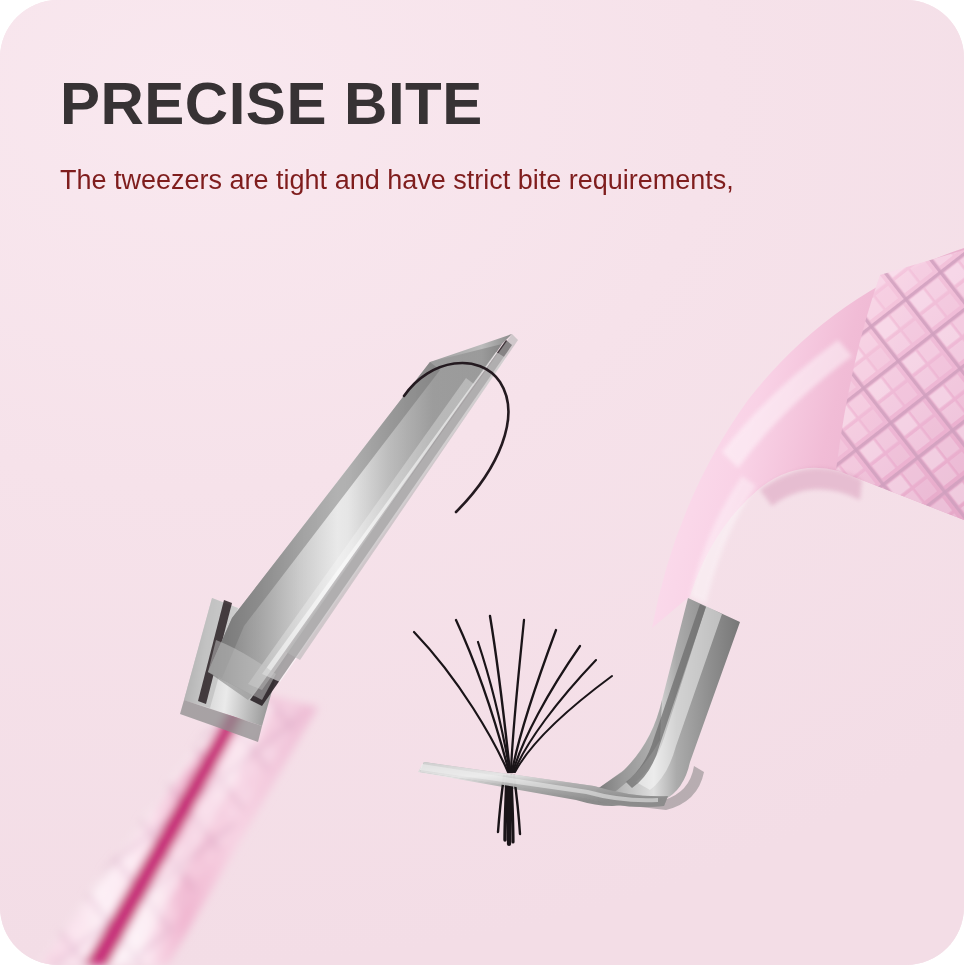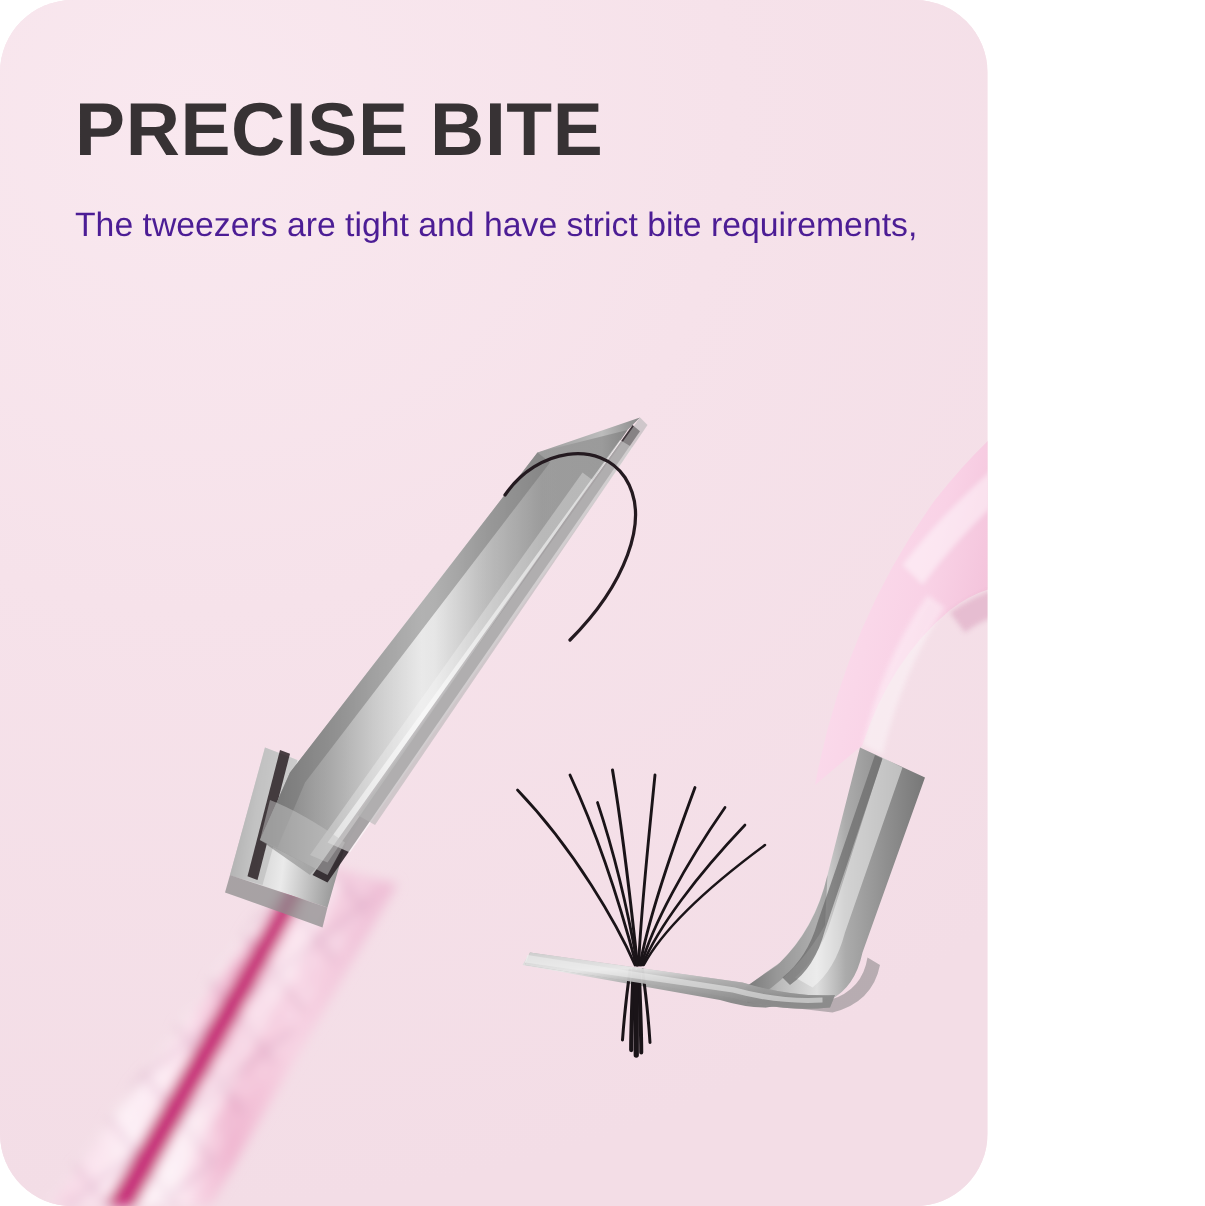--- a/index.html
+++ b/index.html
@@ -10,21 +10,21 @@
     width: 964px;
     height: 965px;
     overflow: hidden;
   }
   body {
     font-family: "Liberation Sans", sans-serif;
   }
 
   #card {
     position: relative;
-    width: 790px;
+    width: 964px;
     height: 965px;
     border-radius: 58px;
     overflow: hidden;
     background: #f6e2ea;
   }
 
   
   #bg-gradient {
     position: absolute;
     inset: 0;
@@ -45,21 +45,21 @@
     font-weight: 700;
     letter-spacing: 0.5px;
     color: #373234;
     line-height: 1.05;
     margin: 0 0 22px 0;
     font-family: "Liberation Sans", sans-serif;
   }
   #subtitle {
     font-size: 27px;
     font-weight: 400;
-    color: #4c1d95;
+    color: #7f1d1d;
     line-height: 1.72;
     margin: 0;
     max-width: 740px;
     font-family: "Liberation Sans", sans-serif;
   }
 
   
   #artwork {
     position: absolute;
     inset: 0;

